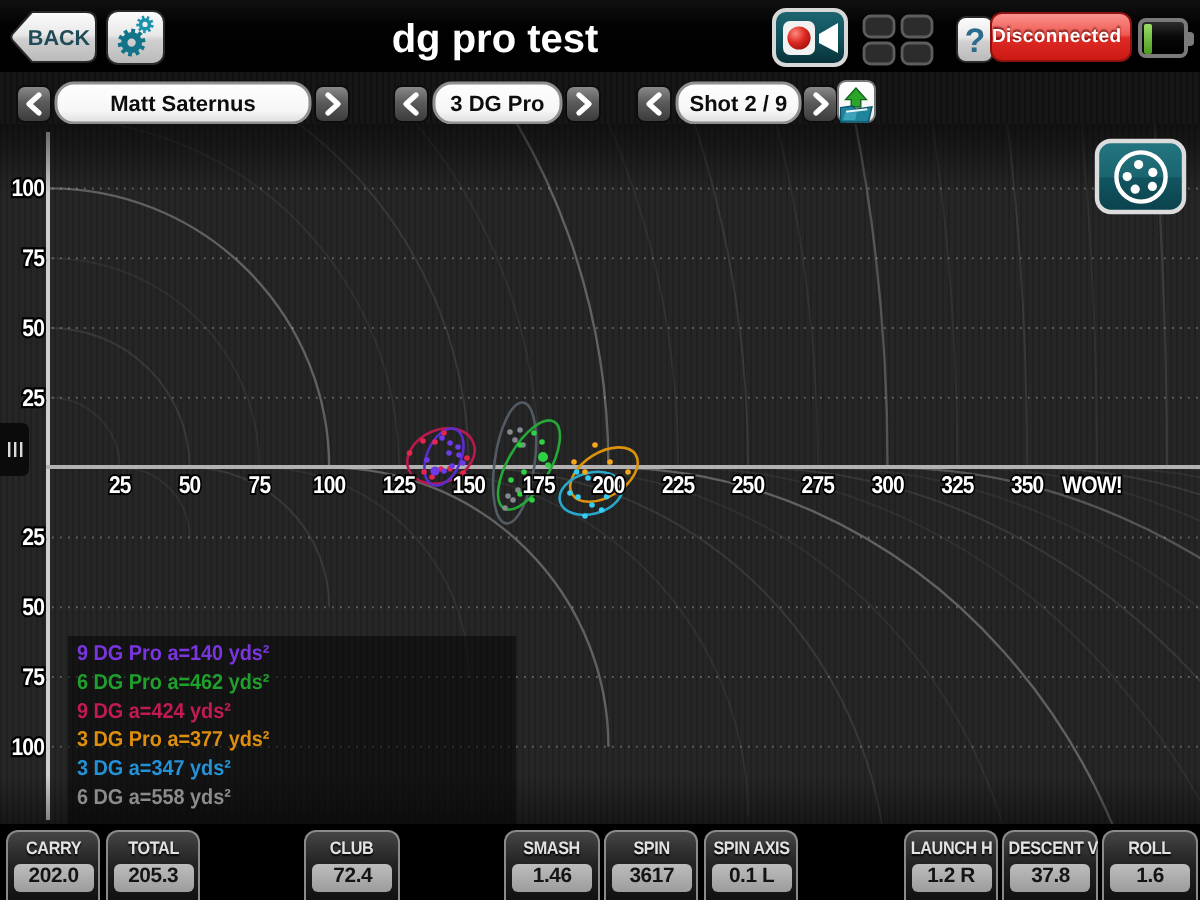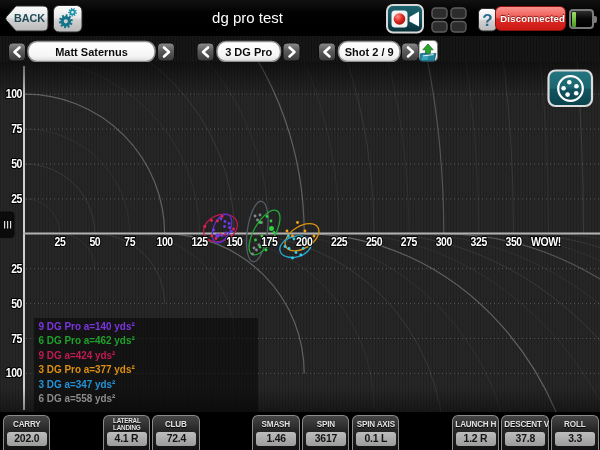--- a/index.html
+++ b/index.html
@@ -1,24 +1,24 @@
 <!DOCTYPE html>
 <html><head>
 <meta charset="utf-8">
 <style>
 * { margin:0; padding:0; box-sizing:border-box; }
 html,body { width:600px; height:450px; overflow:hidden; background:#000; font-family:"Liberation Sans",sans-serif; }
 #app { position:relative; width:600px; height:450px; background:#000; }
 
 
 #topbar { position:absolute; left:0; top:0; width:600px; height:36px; background:linear-gradient(#111,#020202 35%,#000); }
-#title { position:absolute; left:175px; top:8.5px; width:145px; text-align:center; color:#fff; font-size:15px; font-weight:normal; letter-spacing:0px; }
+#title { position:absolute; left:175px; top:8.5px; width:145px; text-align:center; color:#fff; font-size:20px; font-weight:bold; letter-spacing:0px; }
 .disc { position:absolute; left:495px; top:6px; width:71px; height:25px; border-radius:6px;
         background:linear-gradient(#f9928e,#ef5a52 45%,#dd2a24 52%,#cc1914); border:1px solid #8c1210;
-        color:#fff; font-size:9.5px; font-weight:bold; text-align:right; line-height:24px; letter-spacing:0.2px; text-shadow:0 -1px 1px rgba(80,0,0,.8); }
+        color:#fff; font-size:9.5px; font-weight:bold; text-align:left; line-height:24px; letter-spacing:0.2px; text-shadow:0 -1px 1px rgba(80,0,0,.8); }
 .batt { position:absolute; left:569px; top:9px; width:25px; height:20px; border:2px solid #7a7a7a; border-radius:4px; background:linear-gradient(#2e2e2e,#090909 45%,#000); }
 .batt:after { content:""; position:absolute; right:-5px; top:4.5px; width:3px; height:7px; background:#7a7a7a; border-radius:0 2px 2px 0; }
 .batt .chg { position:absolute; left:1px; top:0.5px; width:4px; height:15px; background:linear-gradient(#9adf66,#4c9a20); border-radius:1px; }
 
 
 #navbar { position:absolute; left:0; top:36px; width:600px; height:26px;
   background:repeating-linear-gradient(90deg,#161616 0px,#161616 2px,#101010 2px,#101010 3px); }
 
 
 #botbar { position:absolute; left:0; top:412px; width:600px; height:38px; background:#000; }
@@ -312,26 +312,23 @@
     <circle cx="567.6" cy="94.6" r="2.3" fill="#fff"></circle>
     <circle cx="576.2" cy="93.2" r="2.3" fill="#fff"></circle>
   </g>
 </svg>
 
 <div id="botbar">
 <div class="tab" style="left:2.8px">
         <div class="lbl">CARRY</div>
         <div class="val">202.0</div>
       </div>
-<div class="tab" style="left:102.5px">
-        <div class="lbl two">
-          <span>LATERAL</span>
-          <span>LANDING</span>
-        </div>
-        <div class="val">4.1 R</div>
+<div class="tab" style="left:52.6px">
+        <div class="lbl">TOTAL</div>
+        <div class="val">205.3</div>
       </div>
 <div class="tab" style="left:152.4px">
         <div class="lbl">CLUB</div>
         <div class="val">72.4</div>
       </div>
 <div class="tab" style="left:252.1px">
         <div class="lbl">SMASH</div>
         <div class="val">1.46</div>
       </div>
 <div class="tab" style="left:301.9px">
@@ -345,17 +342,17 @@
 <div class="tab" style="left:451.5px">
         <div class="lbl">LAUNCH H</div>
         <div class="val">1.2 R</div>
       </div>
 <div class="tab" style="left:501.3px">
         <div class="lbl">DESCENT V</div>
         <div class="val">37.8</div>
       </div>
 <div class="tab" style="left:551.1px">
         <div class="lbl">ROLL</div>
-        <div class="val">3.3</div>
+        <div class="val">1.6</div>
       </div>
 </div>
 
 </div>
 
 </body></html>

